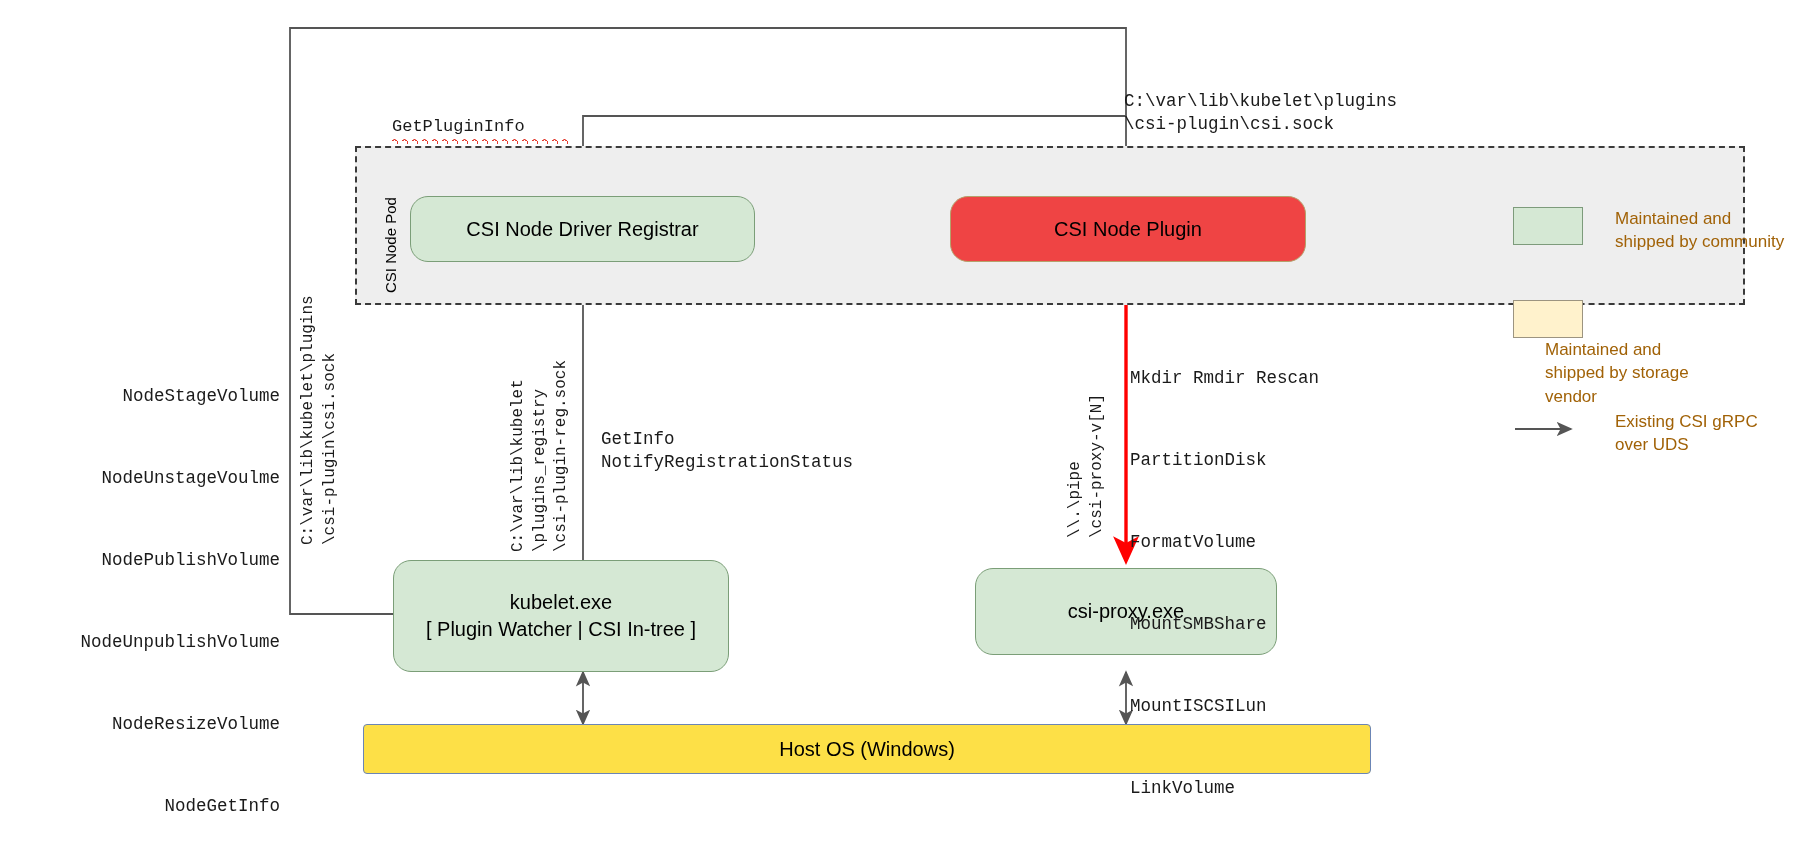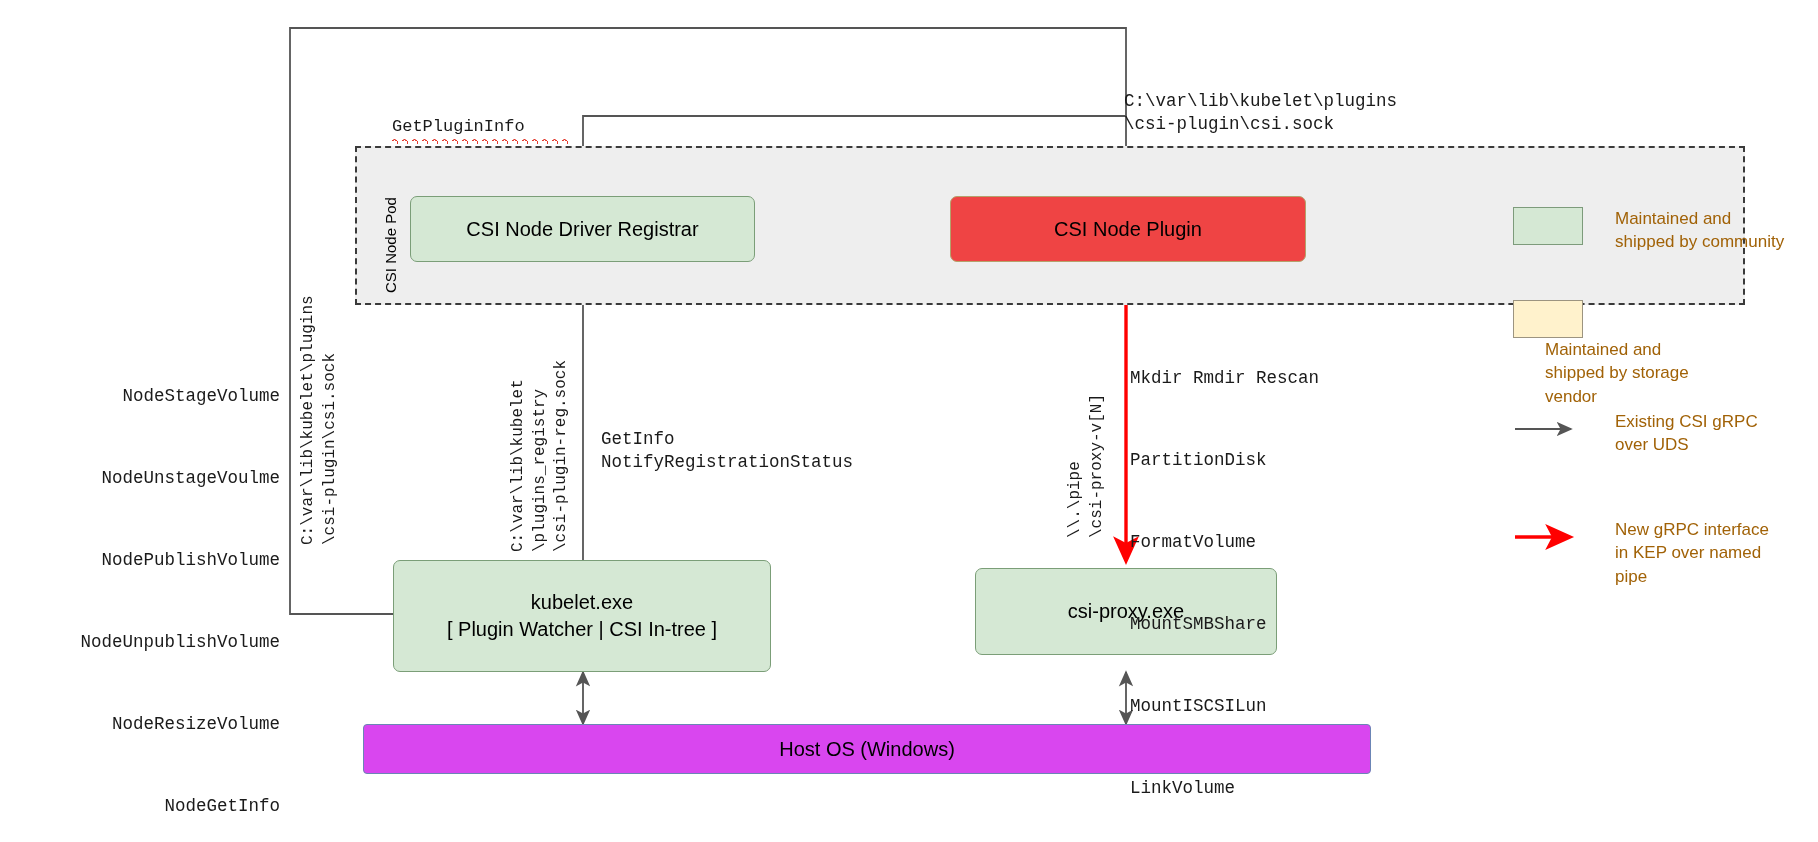--- a/index.html
+++ b/index.html
@@ -23,33 +23,33 @@
     left: 0;
     top: 0;
     width: 1818px;
     height: 842px;
     pointer-events: none;
   }
   .node-box {
     position: absolute;
     box-sizing: border-box;
     border: 1.6px solid #70806f;
-    border-radius: 7px;
+    border-radius: 18px;
     display: flex;
     flex-direction: column;
     align-items: center;
     justify-content: center;
     font-size: 20px;
     color: #000;
     text-align: center;
     line-height: 1.35;
   }
   .green { background: #d5e8d4; border-color: #7b9e78; }
   .yellow { background: #ef4444; border-color: #b5a16b; }
-  .blue  { background: #d946ef; border-color: #6b85b5; border-radius: 4px; }
+  .blue  { background: #fde047; border-color: #6b85b5; border-radius: 4px; }
 
   .pod-region {
     position: absolute;
     box-sizing: border-box;
     background: #eeeeee;
     border: 2px dashed #3a3a3a;
   }
   .pod-label {
     position: absolute;
     font-size: 15px;
@@ -151,21 +151,21 @@
   <div class="pod-label" style="left:382px; top:293px;">CSI Node Pod</div>
 
   <div class="node-box green" style="left:410px; top:196px; width:345px; height:66px;">
     <span>CSI Node Driver Registrar</span>
   </div>
 
   <div class="node-box yellow" style="left:950px; top:196px; width:356px; height:66px;">
     <span>CSI Node Plugin</span>
   </div>
 
-  <div class="node-box green" style="left:393px; top:560px; width:378px; height:112px;">
+  <div class="node-box green" style="left:393px; top:560px; width:336px; height:112px;">
     <span>kubelet.exe</span>
     <span>[ Plugin Watcher | CSI In-tree ]</span>
   </div>
 
   <div class="node-box green" style="left:975px; top:568px; width:302px; height:87px;">
     <span>csi-proxy.exe</span>
   </div>
 
   <div class="node-box blue" style="left:363px; top:724px; width:1008px; height:50px; font-size:20px;">
     <span>Host OS (Windows)</span>
@@ -230,27 +230,14 @@
           <marker id="lg-arrow-gray" markerWidth="10" markerHeight="10" refX="8" refY="4" orient="auto" markerUnits="strokeWidth">
             <path d="M0,0 L9,4 L0,8 L2.2,4 z" fill="#555555"></path>
           </marker>
         </defs>
         <path d="M2,19 L58,19" stroke="#555555" stroke-width="1.8" fill="none" marker-end="url(#lg-arrow-gray)"></path>
       </svg>
     </div>
     <div class="legend-text">Existing CSI gRPC over UDS</div>
   </div>
 
-  <div class="legend-item" style="left:1513px; top:518px;">
-    <div class="legend-arrowbox">
-      <svg width="70" height="38" viewBox="0 0 70 38" xmlns="http://www.w3.org/2000/svg">
-        <defs>
-          <marker id="lg-arrow-red" markerWidth="9" markerHeight="9" refX="7" refY="3.8" orient="auto" markerUnits="strokeWidth">
-            <path d="M0,0 L8.5,3.8 L0,7.6 L2,3.8 z" fill="#ff0000"></path>
-          </marker>
-        </defs>
-        <path d="M2,19 L56,19" stroke="#ff0000" stroke-width="3.4" fill="none" marker-end="url(#lg-arrow-red)"></path>
-      </svg>
-    </div>
-    <div class="legend-text">New gRPC interface in KEP over named pipe</div>
-  </div>
 
 </div>
 
 </body></html>

